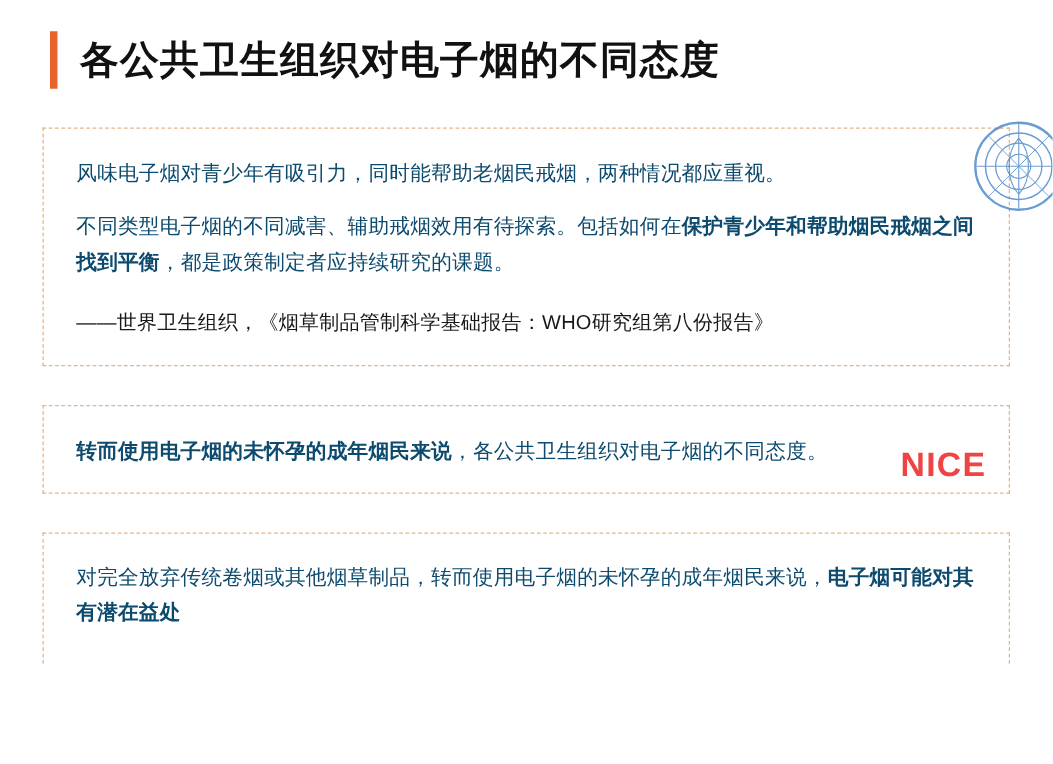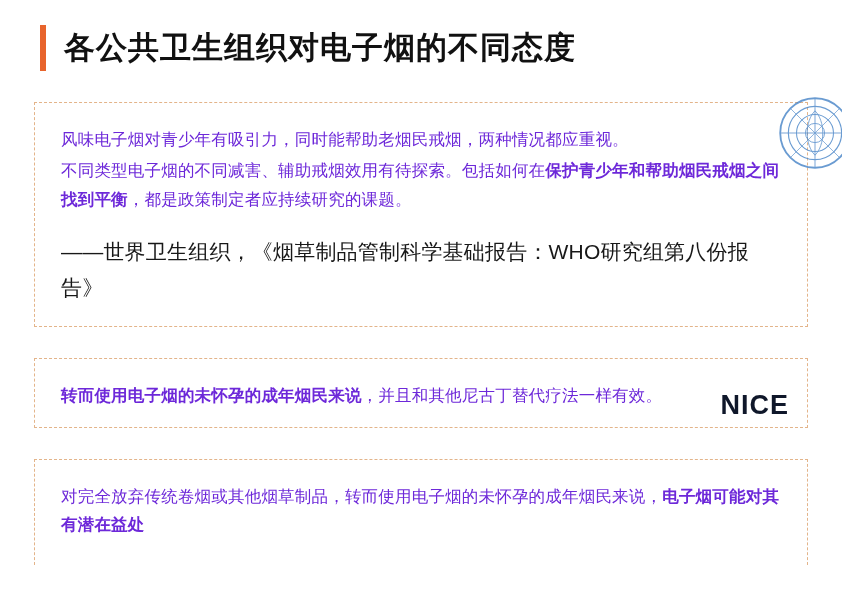--- a/index.html
+++ b/index.html
@@ -55,36 +55,37 @@
     padding: 22px 26px 20px 26px;
   }
   .block-2 {
     margin-top: 31px;
     padding: 22px 26px 18px 26px;
   }
   .block-3 {
     margin-top: 31px;
     padding: 22px 26px 26px 26px;
     border-bottom: none;
+    font-family: Liberation Mono, monospace;
   }
   .para {
     font-size: 16.5px;
     line-height: 1.72;
-    color: #6d28d9;
+    color: #0c4a6e;
     margin: 0;
     letter-spacing: 0.2px;
   }
   .para + .para {
-    margin-top: 3px;
+    margin-top: 14px;
   }
   .para b {
     font-weight: bold;
   }
   .source {
-    font-size: 21px;
+    font-size: 16px;
     line-height: 1.7;
     color: #181818;
     margin: 21px 0 0 0;
     letter-spacing: 0.2px;
   }
   .source-2 {
     margin-top: 26px;
   }
   
   .who-emblem {
@@ -101,21 +102,21 @@
     position: absolute;
     right: 18px;
     bottom: 8px;
     display: flex;
     align-items: center;
     gap: 7px;
   }
   .nice-word {
     font-size: 27px;
     font-weight: bold;
-    color: #0f172a;
+    color: #ef4444;
     letter-spacing: 1px;
     line-height: 1;
   }
   .nice-sub {
     font-size: 9.5px;
     color: #1d4f91;
     line-height: 1.28;
     max-width: 110px;
   }
 </style>
@@ -148,21 +149,21 @@
       <line x1="50" y1="4" x2="50" y2="96" stroke="#4a86c8" stroke-width="1.2"></line>
       <line x1="4" y1="50" x2="96" y2="50" stroke="#4a86c8" stroke-width="1.2"></line>
       <line x1="17" y1="17" x2="83" y2="83" stroke="#4a86c8" stroke-width="1"></line>
       <line x1="83" y1="17" x2="17" y2="83" stroke="#4a86c8" stroke-width="1"></line>
       <path d="M50 20 C 36 34, 36 66, 50 80 C 64 66, 64 34, 50 20 Z" fill="none" stroke="#4a86c8" stroke-width="1.2"></path>
     </svg>
   </div>
 
   <div class="quote-block block-2">
     <p class="para">
-      <b>转而使用电子烟的未怀孕的成年烟民来说</b><span>，并且和其他尼古丁替代疗法一样有效。</span>
+      <b>转而使用电子烟的未怀孕的成年烟民来说</b><span>，各公共卫生组织对电子烟的不同态度。</span>
     </p>
 
     <div class="nice-logo">
       <div class="nice-word">NICE</div>
     </div>
   </div>
 
   <div class="quote-block block-3">
     <p class="para">
       <span>对完全放弃传统卷烟或其他烟草制品，转而使用电子烟的未怀孕的成年烟民来说，</span><b>电子烟可能对其有潜在益处</b>

